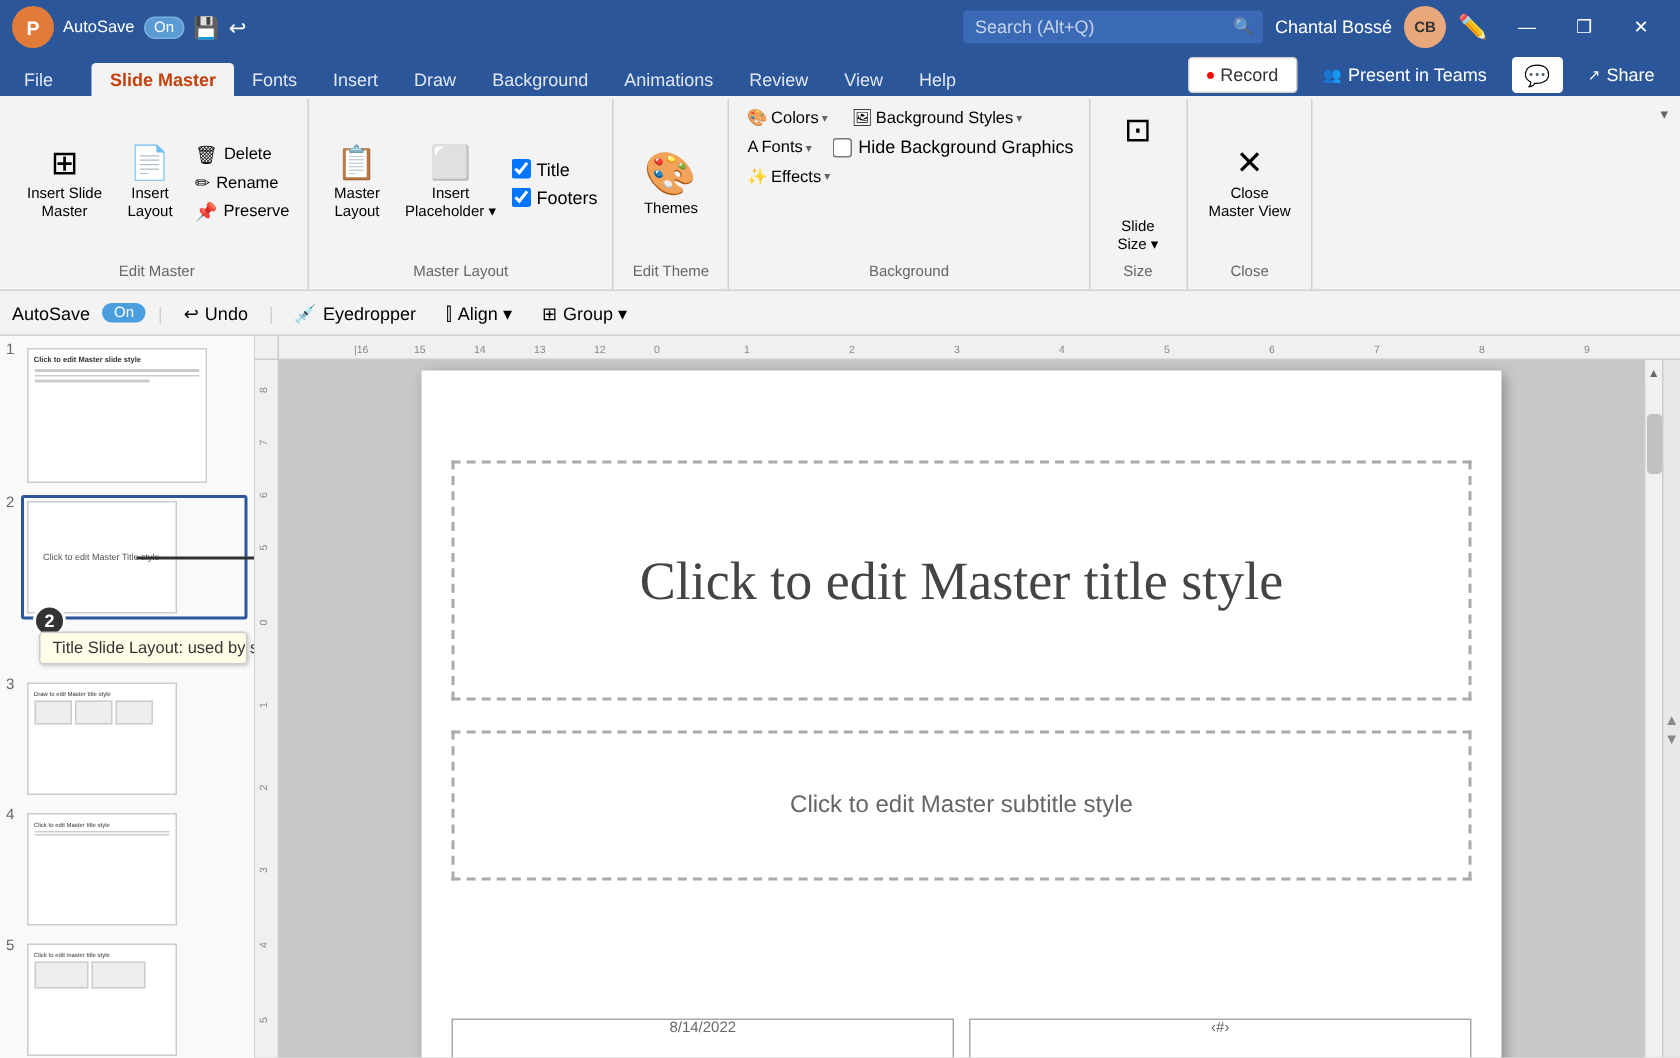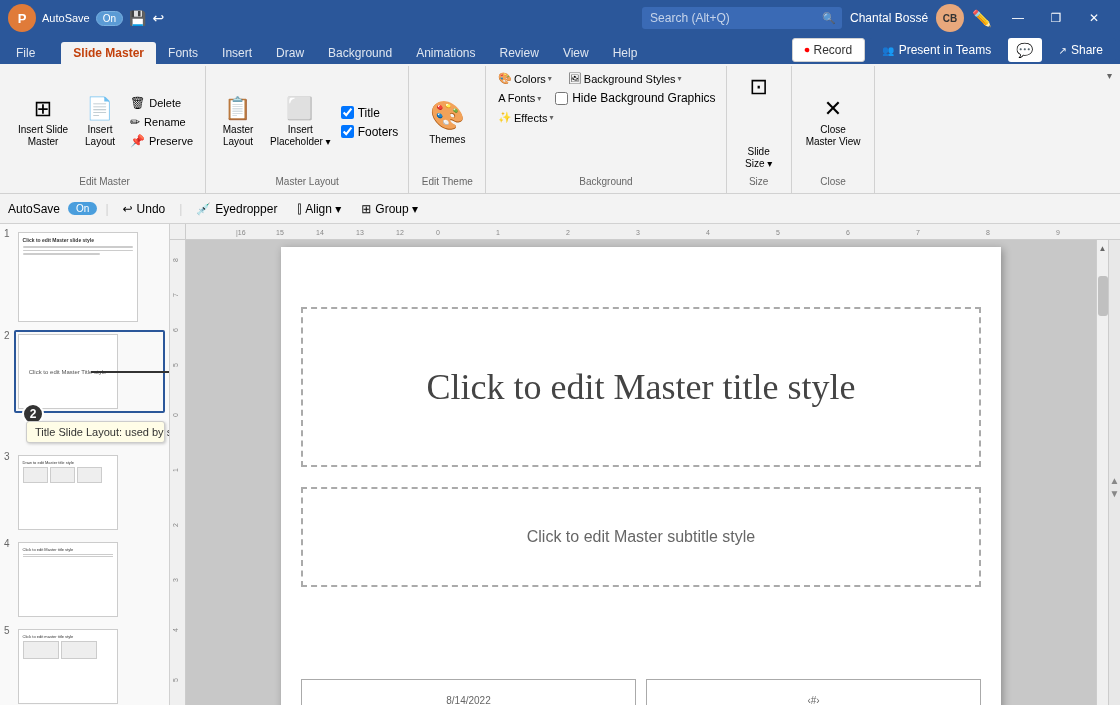--- a/index.html
+++ b/index.html
@@ -69,21 +69,21 @@
     .canvas-h-ruler { height: 16px; background: #f0f0f0; border-bottom: 1px solid #ccc; position: relative; overflow: hidden; }
     .canvas-main { display: flex; flex: 1; overflow: hidden; }
     .canvas-v-ruler { width: 16px; background: #f0f0f0; border-right: 1px solid #ccc; position: relative; overflow: hidden; }
     .canvas-area { flex: 1; background: #c8c8c8; display: flex; align-items: center; justify-content: center; overflow: hidden; position: relative; }
 
     
     .slide-canvas { background: white; width: 720px; height: 480px; position: relative; box-shadow: 2px 2px 8px rgba(0,0,0,0.3); }
     .slide-title-area { position: absolute; top: 60px; left: 20px; right: 20px; height: 160px; border: 2px dashed #aaa; display: flex; align-items: center; justify-content: center; cursor: pointer; }
     .slide-subtitle-area { position: absolute; top: 240px; left: 20px; right: 20px; height: 100px; border: 2px dashed #aaa; display: flex; align-items: center; justify-content: center; cursor: pointer; }
     .slide-footer-area { position: absolute; bottom: 20px; display: flex; width: calc(100% - 40px); left: 20px; gap: 10px; }
-    .footer-box { border: 1px solid #aaa; flex: 1; height: 28px; display: flex; align-items: flex-end; justify-content: center; font-size: 10px; color: #666; }
+    .footer-box { border: 1px solid #aaa; flex: 1; height: 28px; display: flex; align-items: flex-start; justify-content: center; font-size: 10px; color: #666; }
     .master-title-text { font-size: 36px; color: #444; font-family: Georgia, serif; cursor: pointer; }
     .master-subtitle-text { font-size: 16px; color: #666; cursor: pointer; text-align: right; }
 
     
     .tooltip-bubble { position: absolute; background: #fffde7; border: 1px solid #ccc; border-radius: 3px; padding: 4px 8px; font-size: 11px; color: #333; white-space: nowrap; box-shadow: 1px 1px 3px rgba(0,0,0,0.2); z-index: 100; }
 
     
     .badge-circle { width: 22px; height: 22px; border-radius: 50%; background: #333; color: white; font-size: 12px; font-weight: bold; display: flex; align-items: center; justify-content: center; border: 2px solid white; }
 
     

